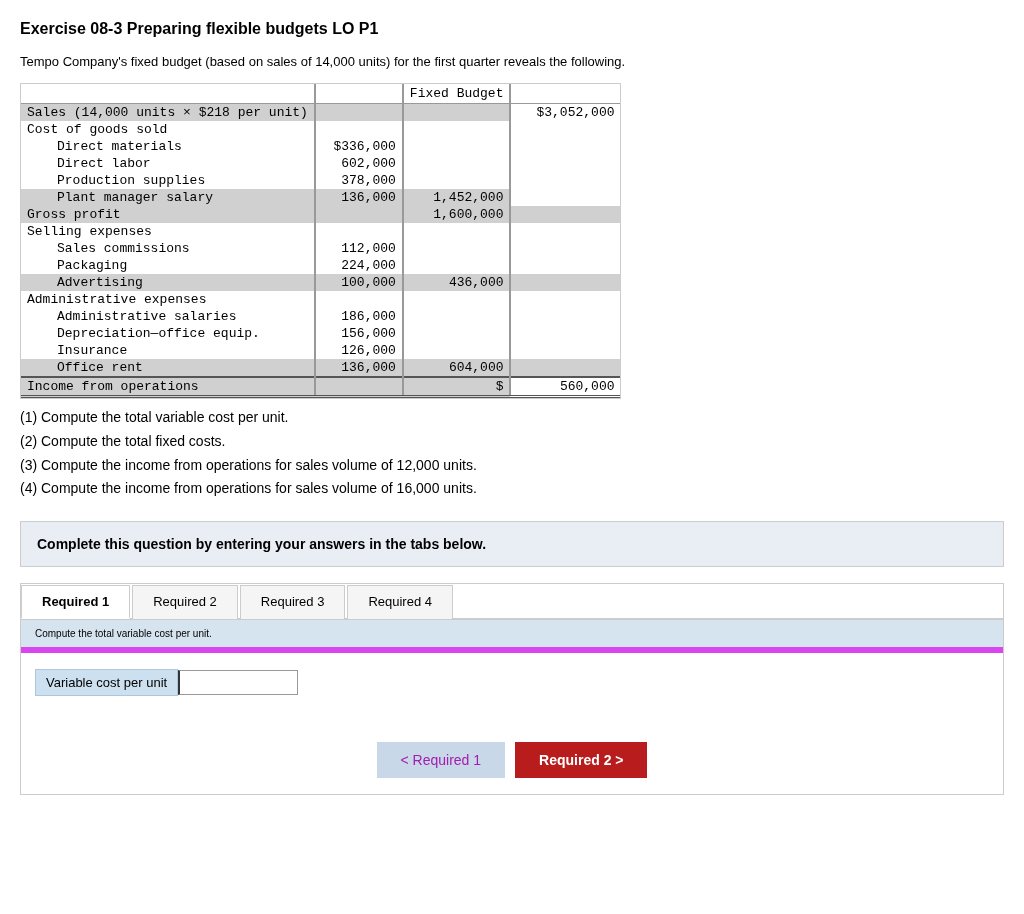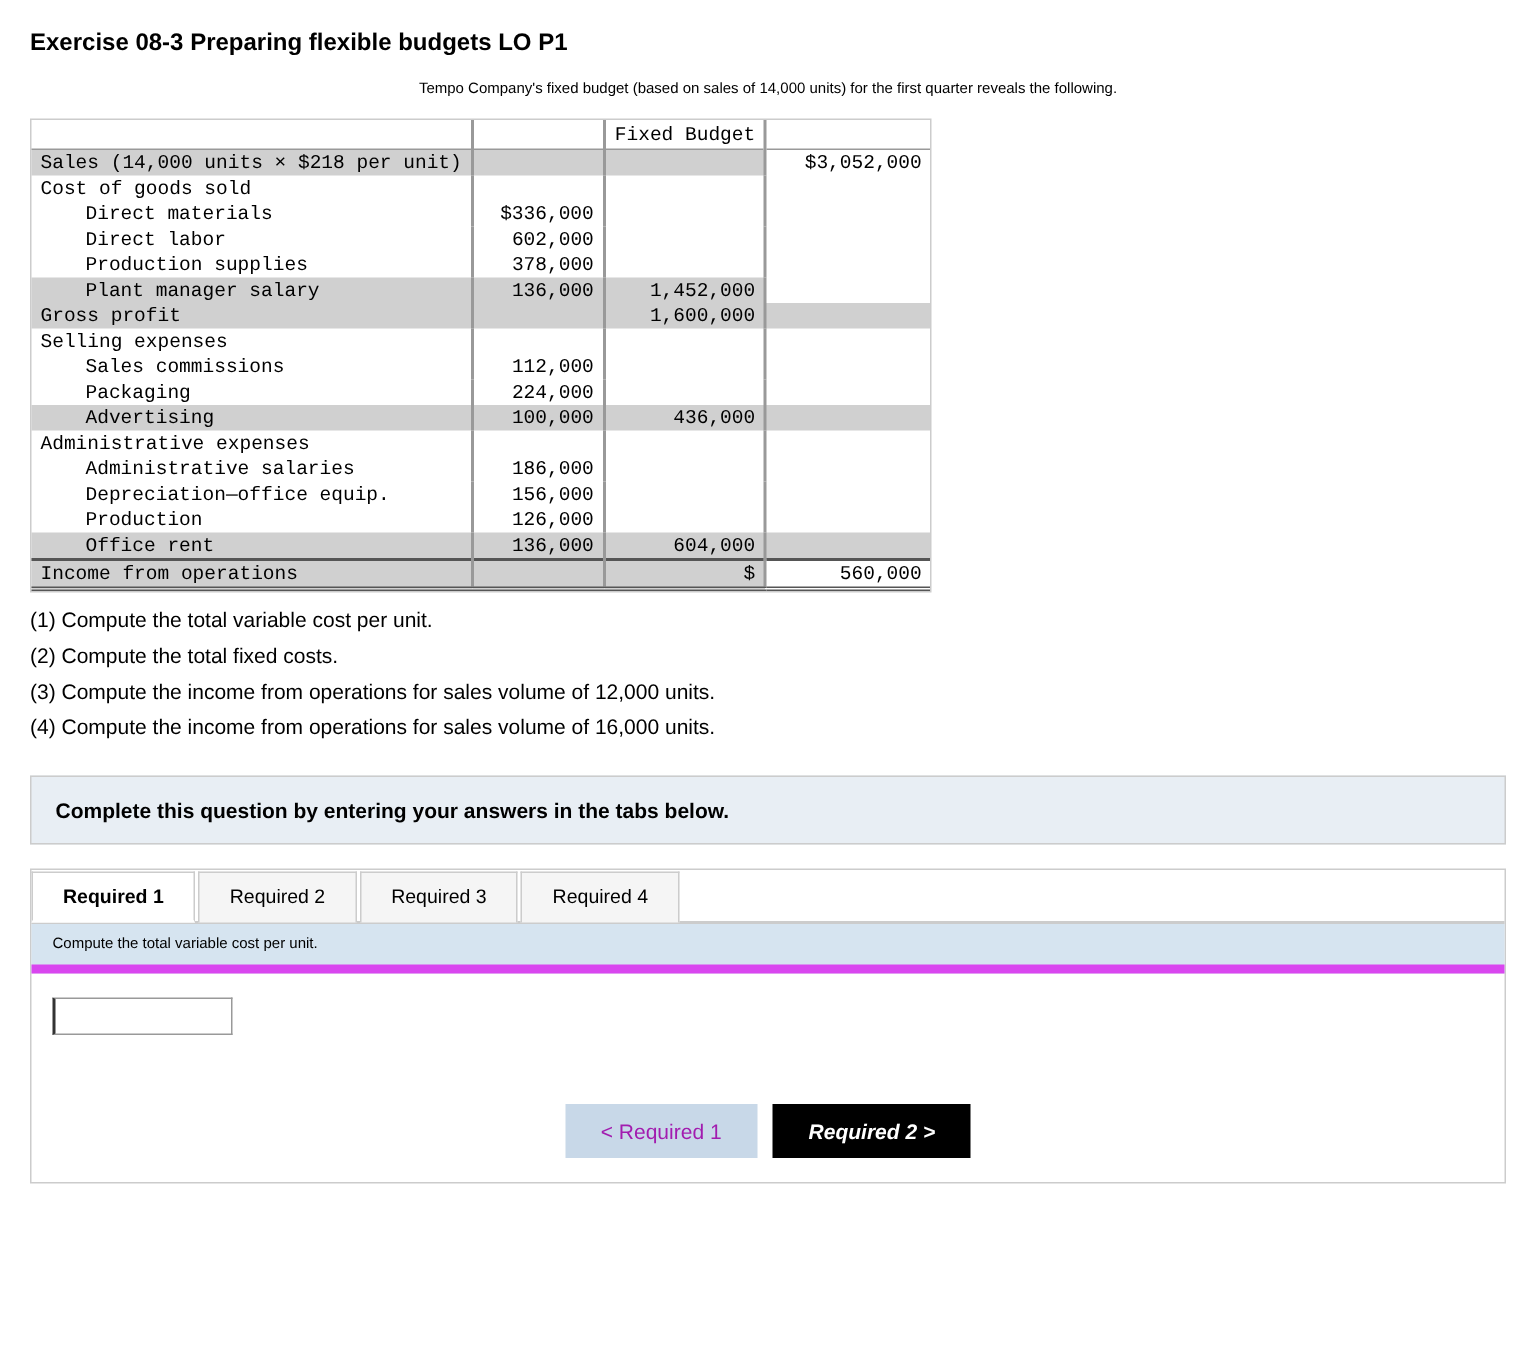--- a/index.html
+++ b/index.html
@@ -13,22 +13,21 @@
     }
 
     .page-title {
       font-size: 16px;
       font-weight: bold;
       margin-bottom: 16px;
     }
 
     .description {
       margin-bottom: 14px;
-      font-size: 10px;
-      text-align: center;
+      font-size: 13px;
     }
 
     
     .budget-table-wrapper {
       border: 1px solid #ccc;
       display: inline-block;
       margin-bottom: 4px;
       min-width: 560px;
     }
 
@@ -162,28 +161,27 @@
     .btn-prev {
       background: #c8d8e8;
       border: none;
       padding: 10px 24px;
       font-size: 14px;
       cursor: pointer;
       color: #a21caf;
     }
 
     .btn-next {
-      background: #000000;
+      background: #b91c1c;
       border: none;
       padding: 10px 24px;
       font-size: 14px;
       cursor: pointer;
       color: #fff;
       font-weight: bold;
-      font-style: italic;
     }
   </style>
 </head>
 <body>
 
 
 
 
 <div class="page-title">Exercise 08-3 Preparing flexible budgets LO P1</div>
 
@@ -295,21 +293,21 @@
       </tr>
 
       <tr>
         <td class="col-label indent2">Depreciation—office equip.</td>
         <td class="col-mid1">156,000</td>
         <td class="col-mid2"></td>
         <td class="col-fixed"></td>
       </tr>
 
       <tr>
-        <td class="col-label indent2">Production</td>
+        <td class="col-label indent2">Insurance</td>
         <td class="col-mid1">126,000</td>
         <td class="col-mid2"></td>
         <td class="col-fixed"></td>
       </tr>
 
       <tr>
         <td class="col-label indent2 bg-gray">Office rent</td>
         <td class="col-mid1 bg-gray">136,000</td>
         <td class="col-mid2 bg-gray">604,000</td>
         <td class="col-fixed bg-gray"></td>
@@ -346,20 +344,21 @@
     <div class="tab">Required 4</div>
   </div>
 
   <div class="tab-content">
 
     <div class="tab-instruction">Compute the total variable cost per unit.</div>
 
     <div class="tab-body">
 
       <div class="vcost-row">
+        <span class="vcost-label">Variable cost per unit</span>
         <input class="vcost-input" type="text" value="" style="">
       </div>
     </div>
 
     <div class="nav-buttons">
       <button class="btn-prev">&lt; Required 1</button>
       <button class="btn-next">Required 2 &gt;</button>
     </div>
   </div>
 </div>

